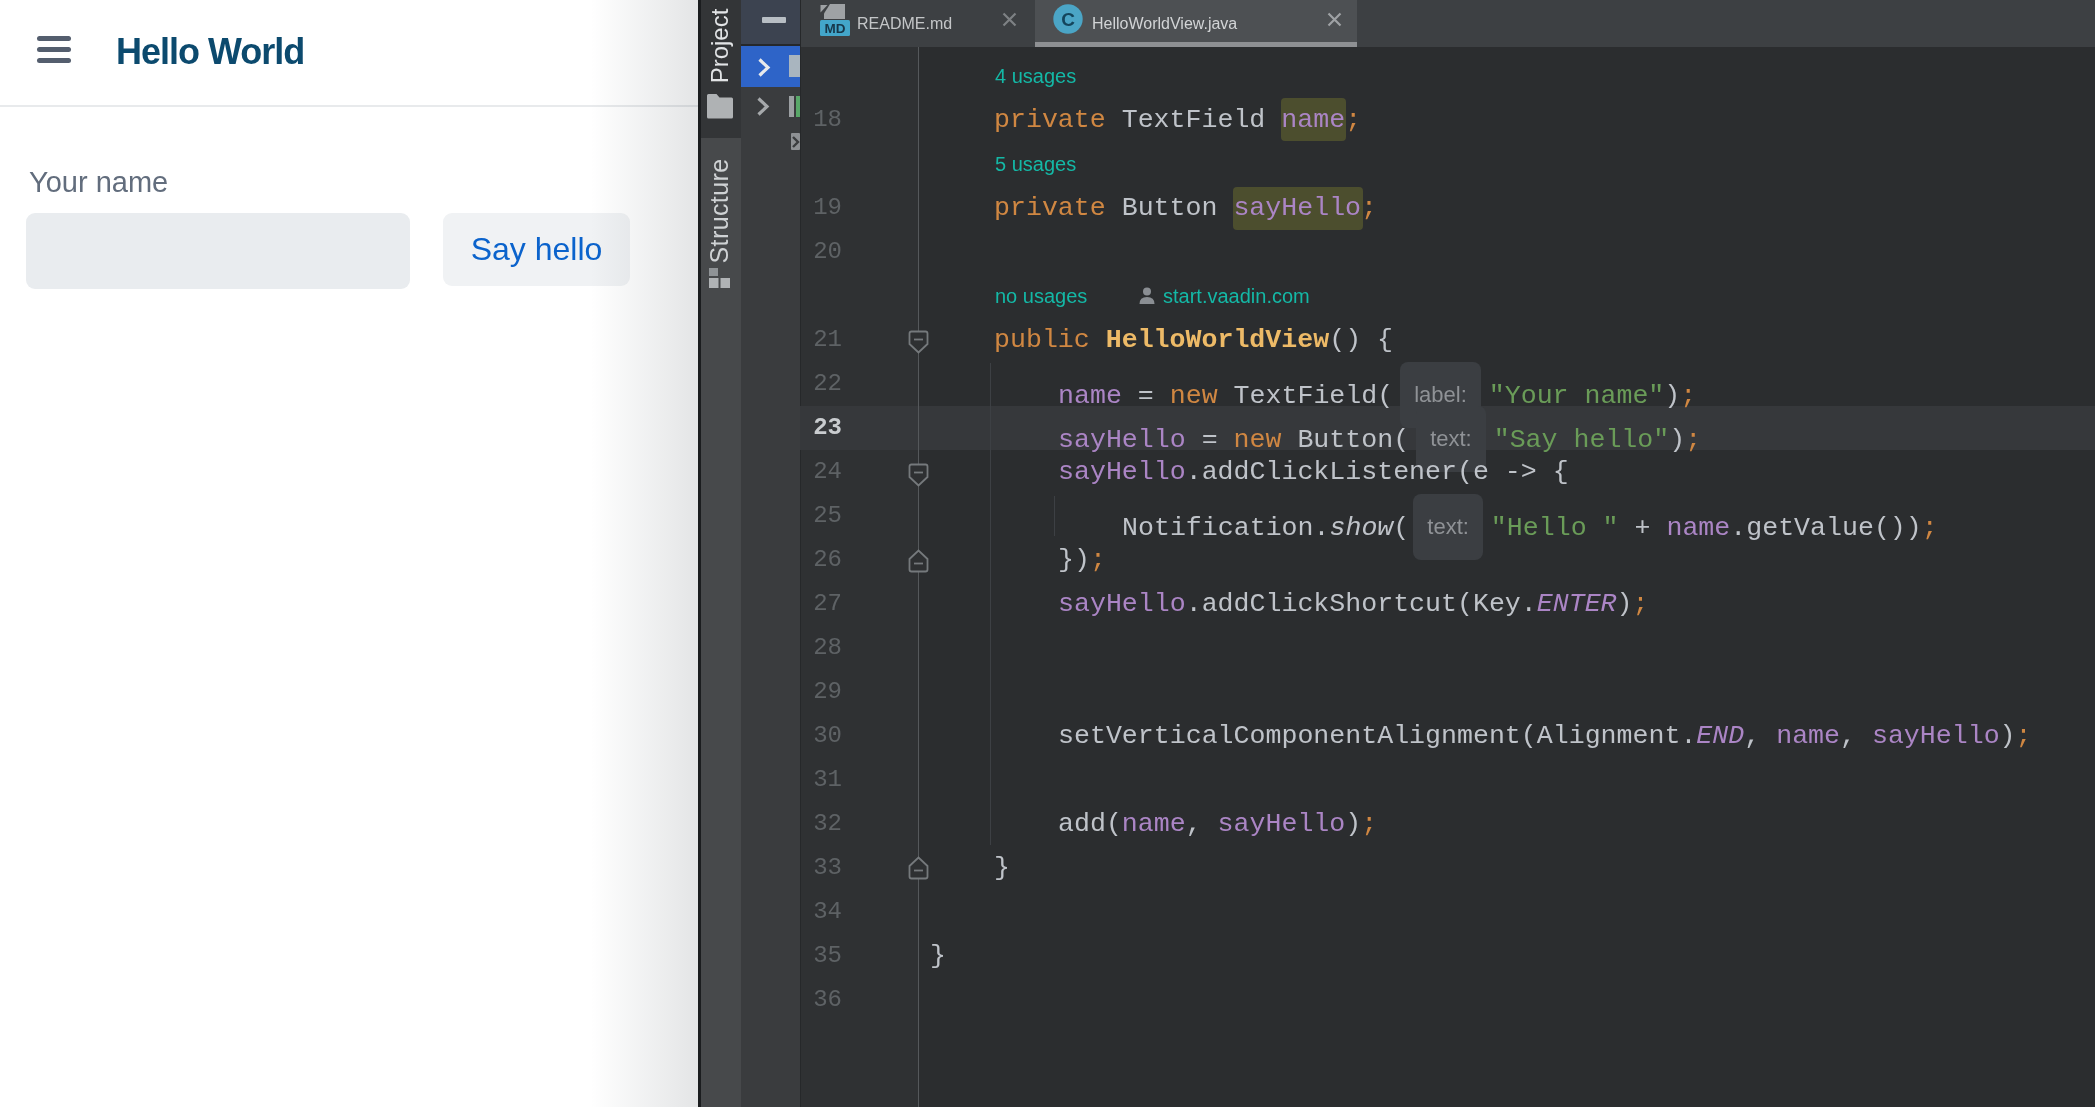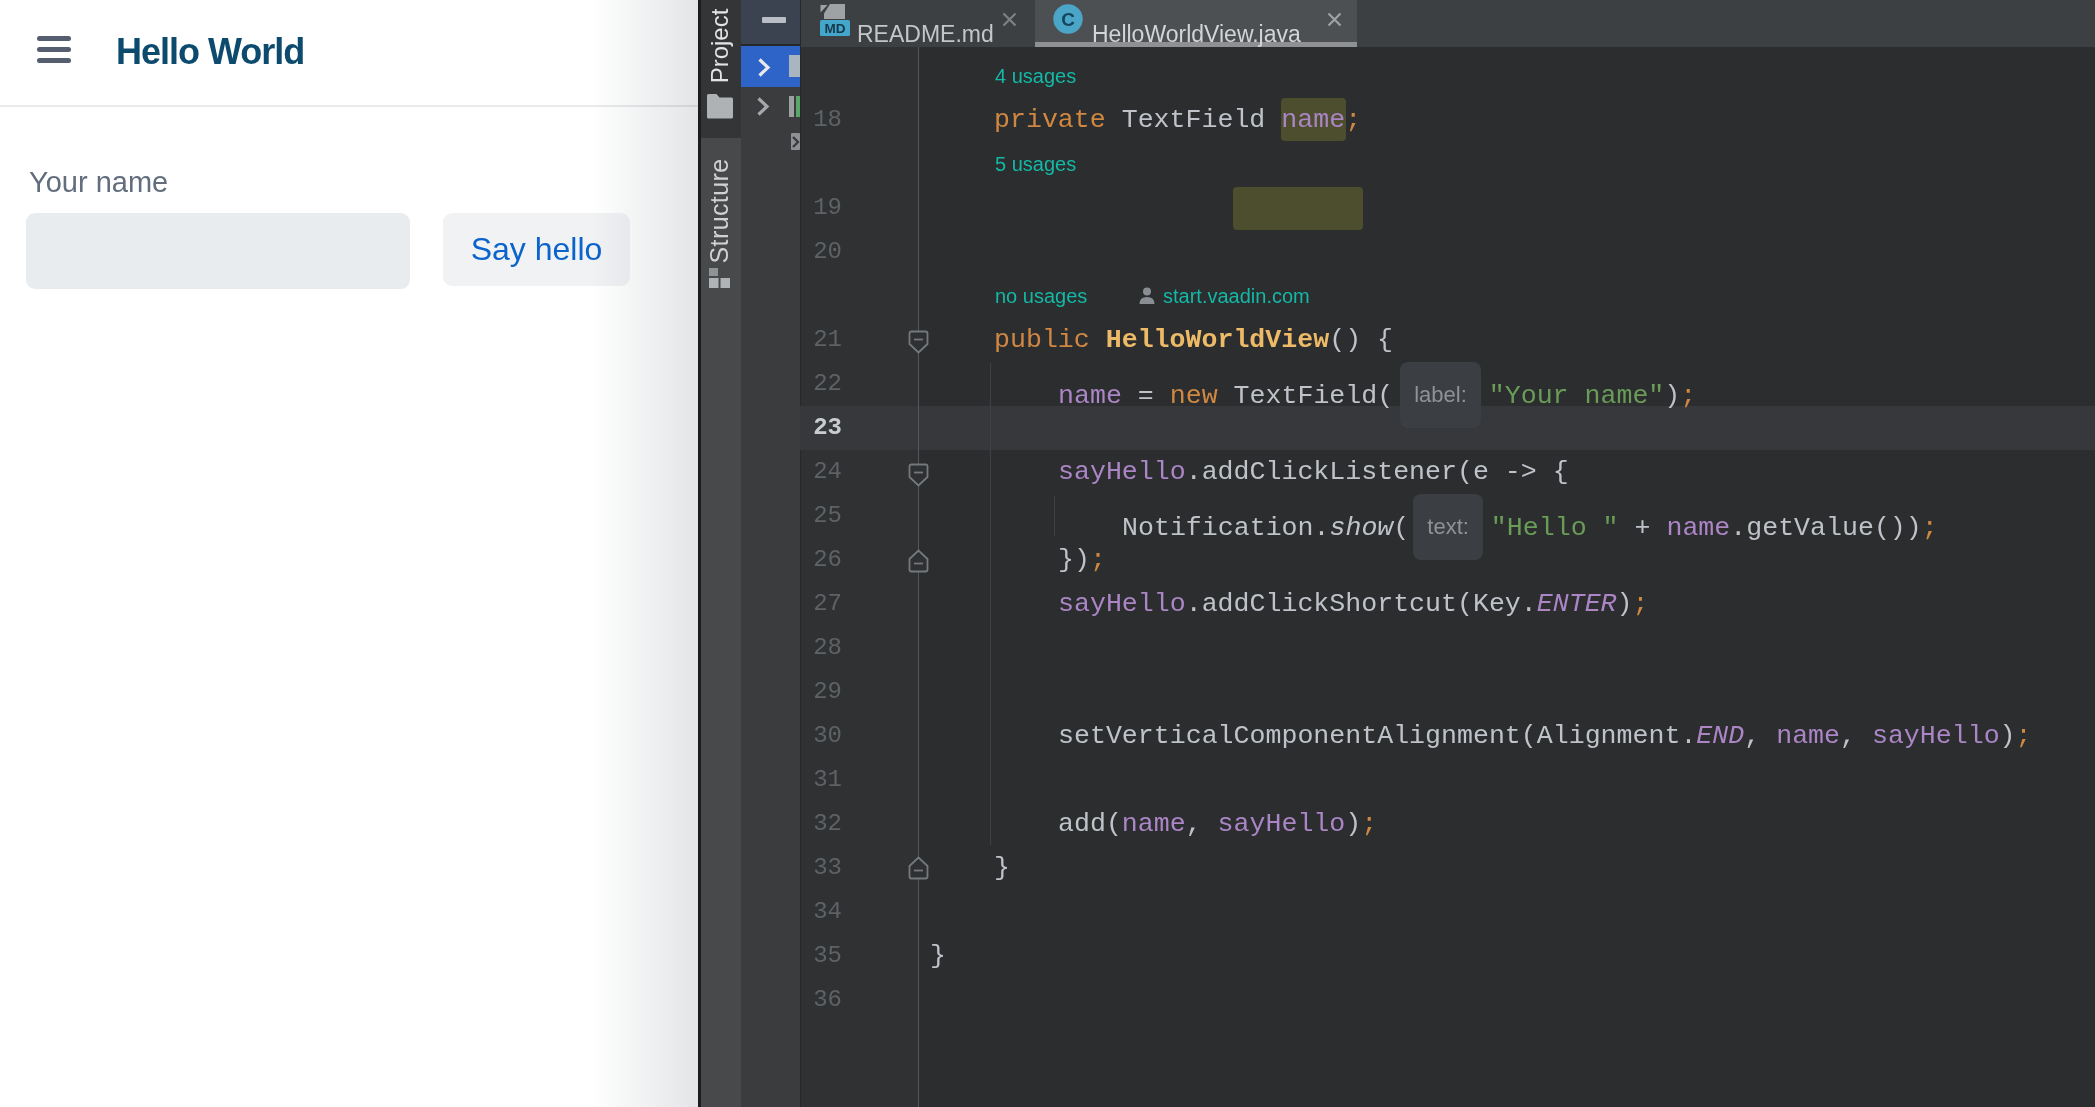--- a/index.html
+++ b/index.html
@@ -34,21 +34,21 @@
   #panelborder{position:absolute;left:102px;top:0;width:1px;height:1107px;background:#26282A;}
   #minbar{position:absolute;left:64px;top:17px;width:24px;height:6px;border-radius:1px;background:#B8BEC4;}
   #row1{position:absolute;left:43px;top:46px;width:59px;height:41px;background:#2E64C8;}
   #row1icon{position:absolute;left:91px;top:55px;width:11px;height:22px;background:#A9B5BF;}
 
   
   #editor{position:absolute;left:103px;top:0;width:1294px;height:1107px;background:#2B2D2F;}
   #tabbar{position:absolute;left:0;top:0;width:1294px;height:47px;background:#3D4043;}
   #tab2{position:absolute;left:234px;top:0;width:322px;height:47px;background:#4D5053;}
   #tab2line{position:absolute;left:234px;top:42px;width:322px;height:5px;background:#8E9093;}
-  .tabtext{position:absolute;top:14px;height:40px;line-height:40px;font-size:23px;}
+  .tabtext{position:absolute;top:4px;height:40px;line-height:40px;font-size:16px;}
   #caretband{position:absolute;left:-1px;top:406px;width:1295px;height:44px;background:#36383B;}
   #foldline{position:absolute;left:117px;top:47px;width:1px;height:1060px;background:#55585B;}
   .guide{position:absolute;width:1px;background:#3D4044;}
   .num{position:absolute;left:0;width:41px;height:44px;line-height:44px;text-align:right;
        font-family:"Liberation Mono",monospace;font-size:24px;color:#5E6265;}
   .cl{position:absolute;height:44px;line-height:44px;white-space:pre;
       font-family:"Liberation Mono",monospace;font-size:26.6px;letter-spacing:0;color:#BFC3C9;}
   .inlay{position:absolute;height:44px;line-height:44px;white-space:pre;font-size:20px;color:#14b8a6;}
   .o{color:#D08742;}
   .pv{color:#AB85C5;}
@@ -180,28 +180,30 @@
       <div class="num" style="top:758px">31</div>
       <div class="num" style="top:802px">32</div>
       <div class="num" style="top:846px">33</div>
       <div class="num" style="top:890px">34</div>
       <div class="num" style="top:934px">35</div>
       <div class="num" style="top:978px">36</div>
 
       <div class="inlay" style="left:194px;top:54px">4 usages</div>
       <div class="cl" style="left:193px;top:98px"><span class="o">private</span> TextField <span class="pv">name</span><span class="o">;</span></div>
       <div class="inlay" style="left:194px;top:142px">5 usages</div>
+      <div class="cl" style="left:193px;top:186px"><span class="o">private</span> Button <span class="pv">sayHello</span><span class="o">;</span></div>
       <div class="inlay" style="left:194px;top:274px">no usages</div>
       <svg class="abs" style="left:335px;top:285px" width="22" height="22" viewBox="0 0 22 22">
         <circle cx="11" cy="6.5" r="4" fill="#8A8E93"></circle>
         <path d="M3.5 19 Q3.5 12 11 12 Q18.5 12 18.5 19 Z" fill="#8A8E93"></path>
       </svg>
       <div class="inlay" style="left:362px;top:274px">start.vaadin.com</div>
       <div class="cl" style="left:193px;top:318px"><span class="o">public</span> <span class="y">HelloWorldView</span>() {</div>
       <div class="cl" style="left:257px;top:362px"><span class="pv">name</span> = <span class="o">new</span> TextField(<span class="pill" style="margin-left:7px;margin-right:8px;">label:</span><span class="g">"Your name"</span>)<span class="o">;</span></div>
+      <div class="cl" style="left:257px;top:406px"><span class="pv">sayHello</span> = <span class="o">new</span> Button(<span class="pill" style="margin-left:7px;margin-right:8px;">text:</span><span class="g">"Say hello"</span>)<span class="o">;</span></div>
       <div class="cl" style="left:257px;top:450px"><span class="pv">sayHello</span>.addClickListener(e -&gt; {</div>
       <div class="cl" style="left:321px;top:494px">Notification.<span class="it">show</span>(<span class="pill" style="margin-left:4px;margin-right:8px;">text:</span><span class="g">"Hello "</span> + <span class="pv">name</span>.getValue())<span class="o">;</span></div>
       <div class="cl" style="left:257px;top:538px">})<span class="o">;</span></div>
       <div class="cl" style="left:257px;top:582px"><span class="pv">sayHello</span>.addClickShortcut(Key.<span class="pv it">ENTER</span>)<span class="o">;</span></div>
       <div class="cl" style="left:257px;top:802px">add(<span class="pv">name</span>, <span class="pv">sayHello</span>)<span class="o">;</span></div>
       <div class="cl" style="left:257px;top:714px">setVerticalComponentAlignment(Alignment.<span class="pv it">END</span>, <span class="pv">name</span>, <span class="pv">sayHello</span>)<span class="o">;</span></div>
       <div class="cl" style="left:193px;top:846px">}</div>
       <div class="cl" style="left:129px;top:934px">}</div>
     </div>
   </div>

